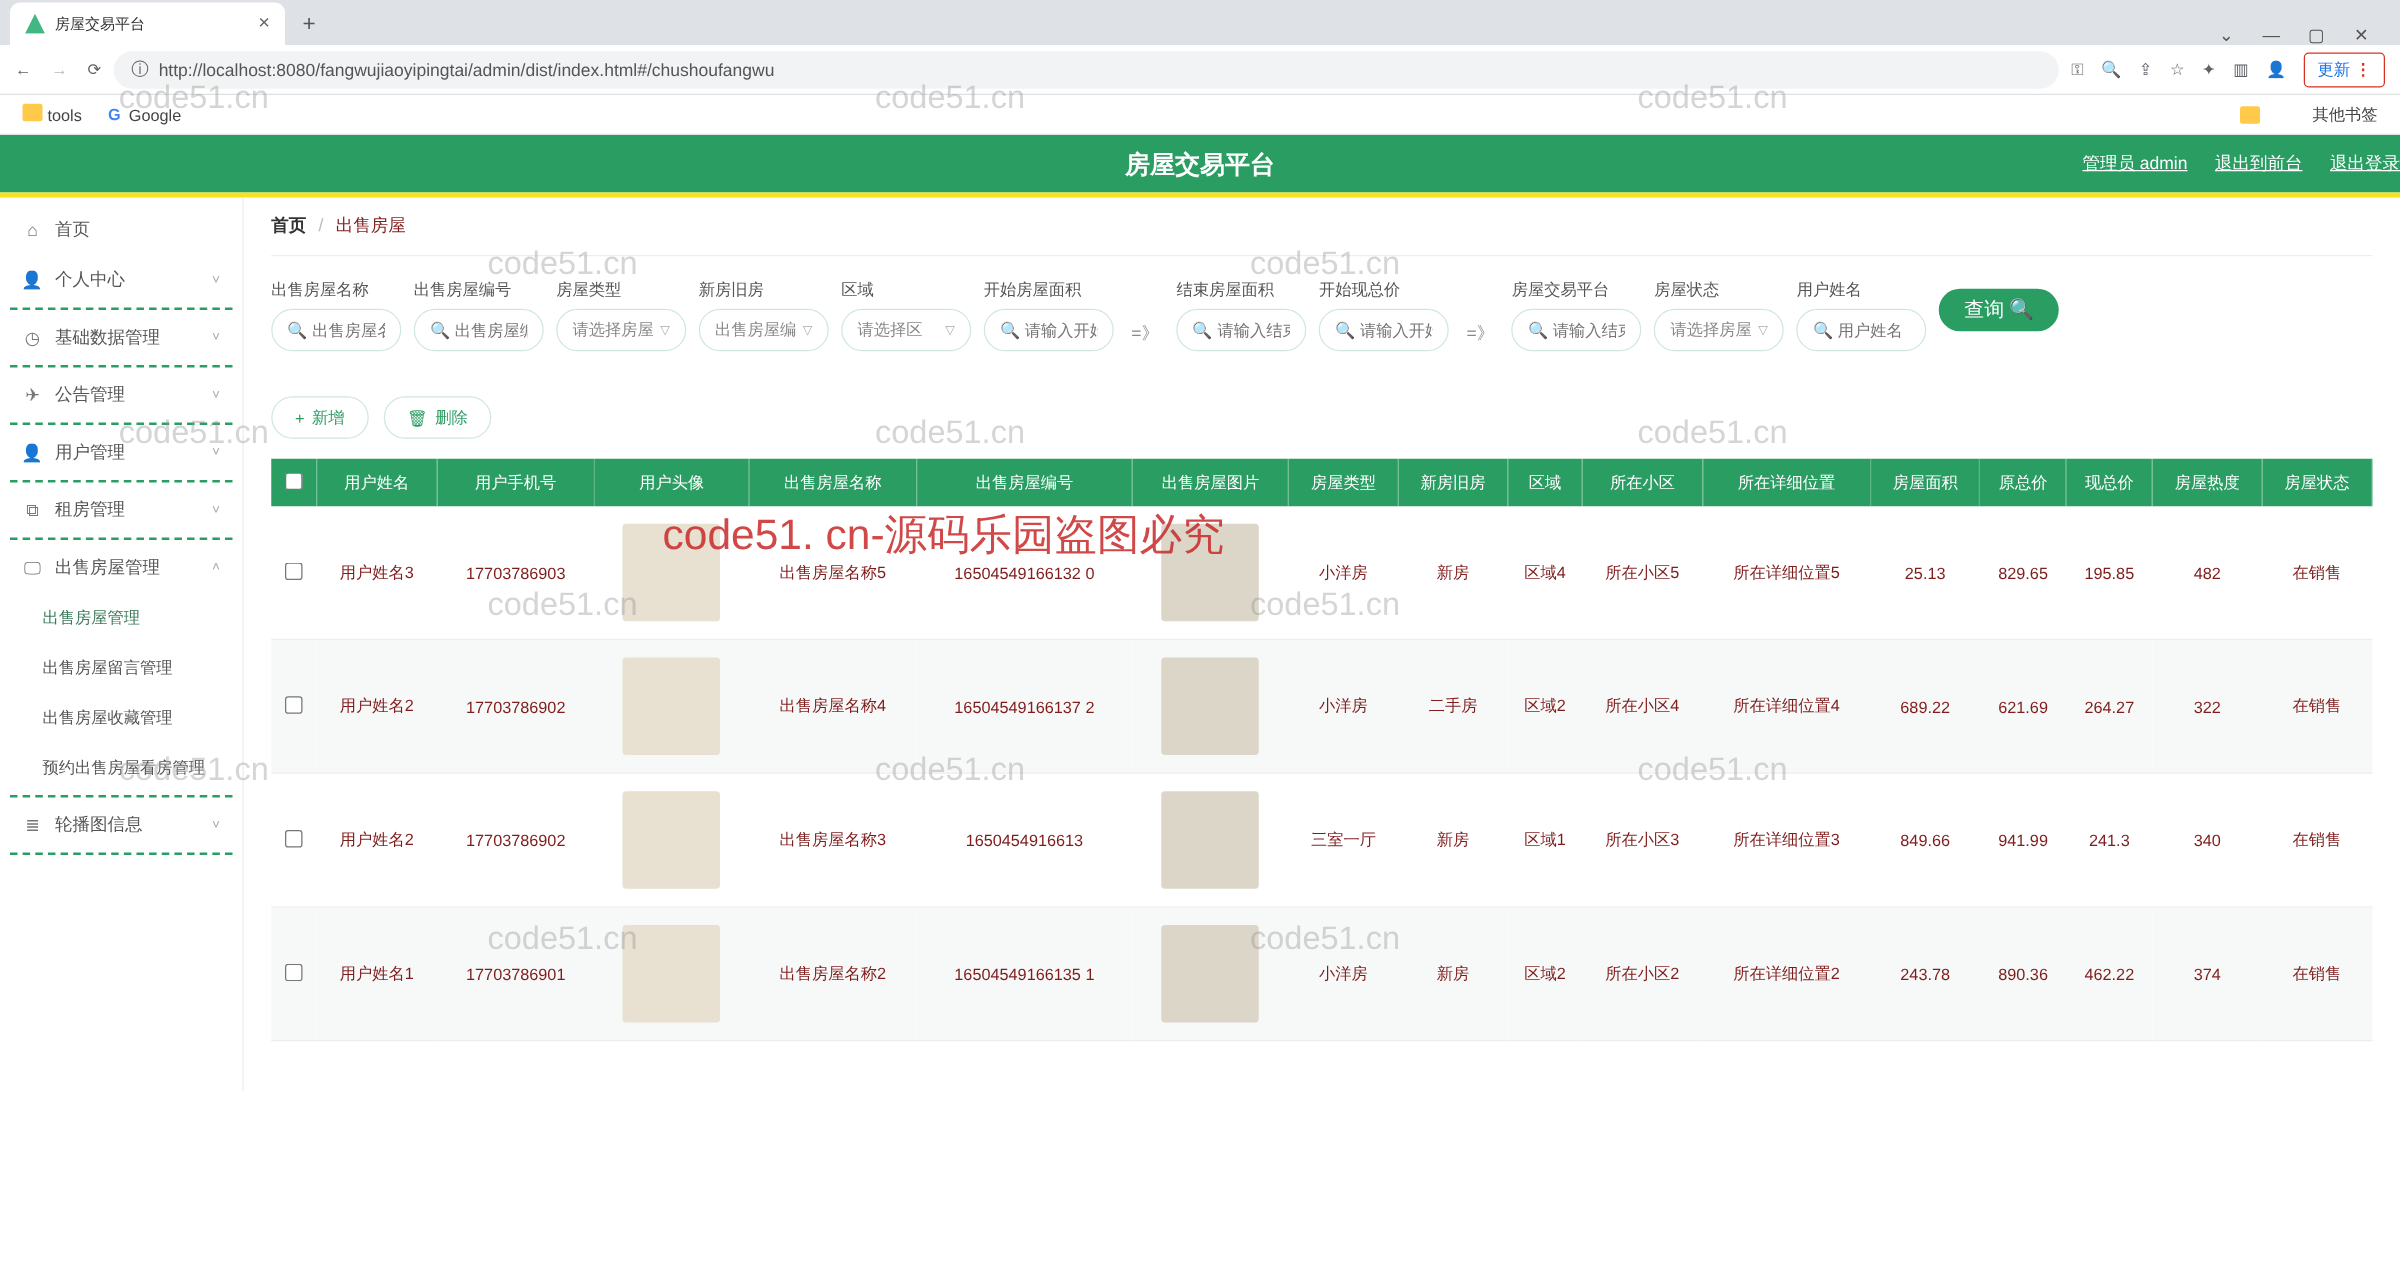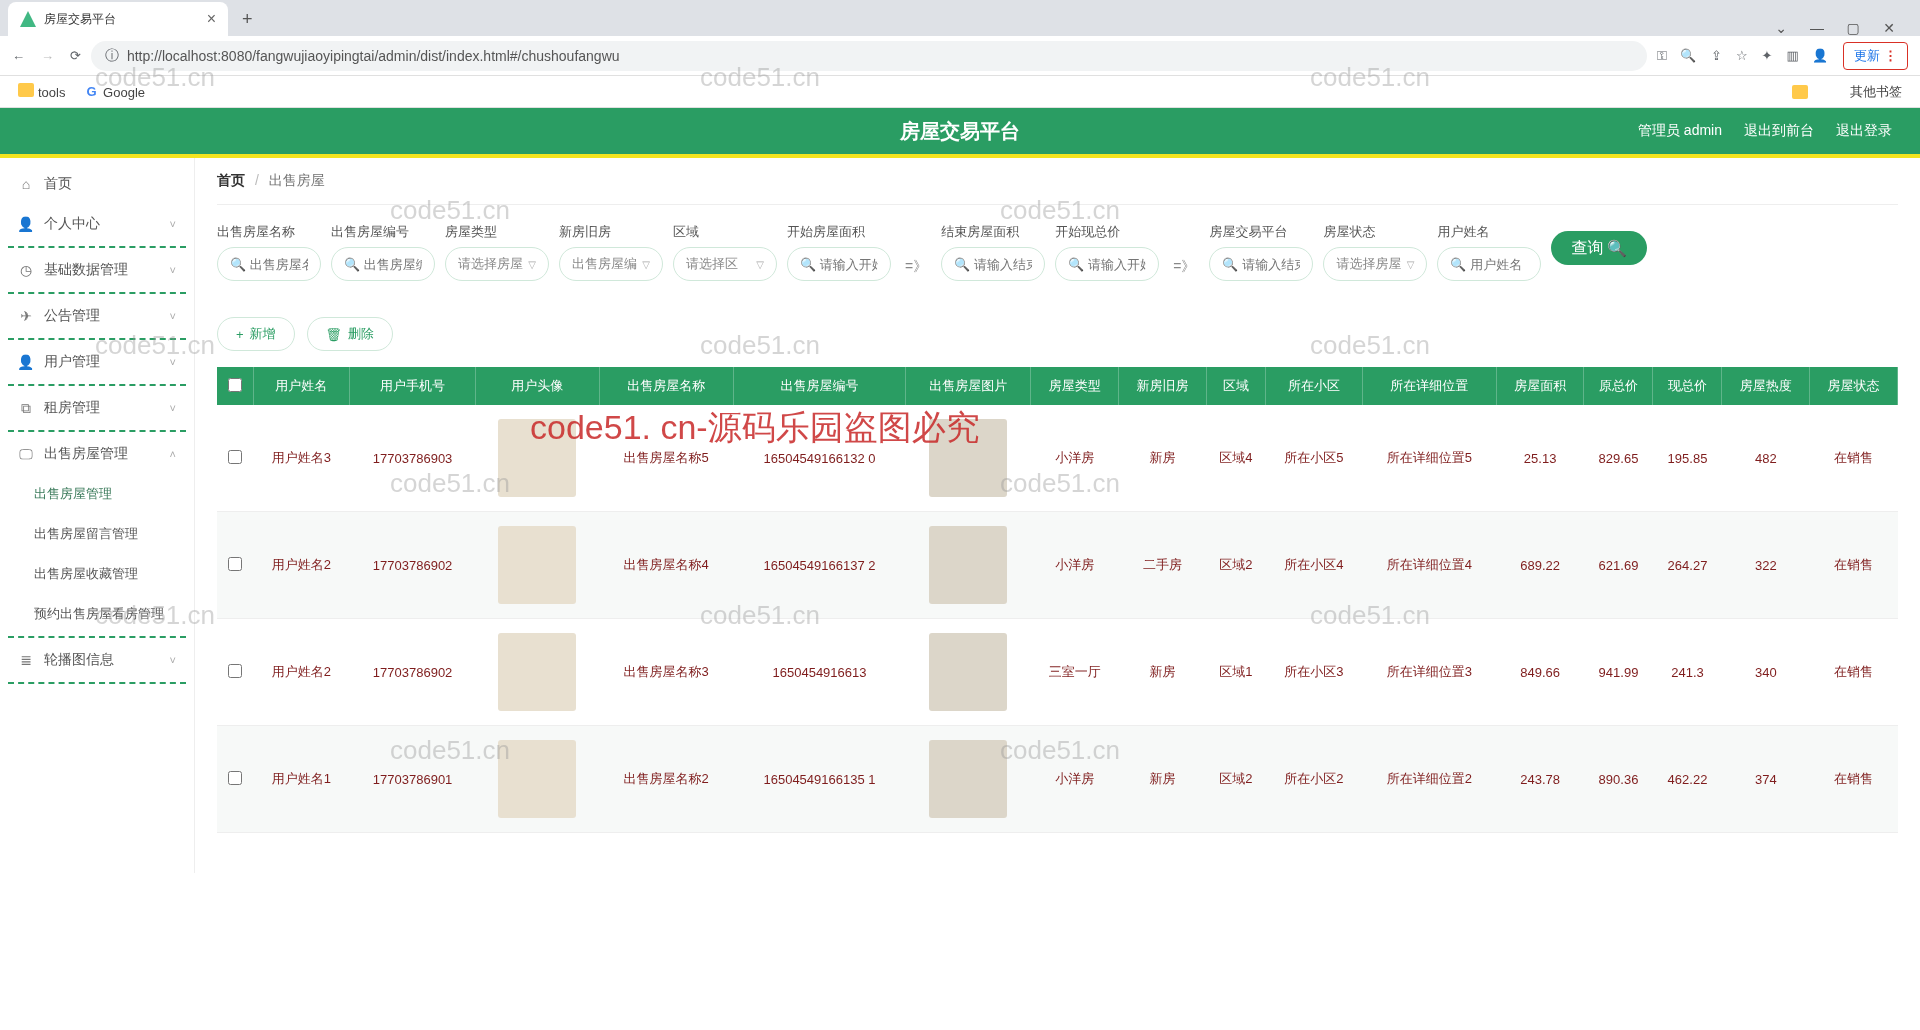--- a/index.html
+++ b/index.html
@@ -25,39 +25,39 @@
 .update-btn .dots { color:#d93025; font-weight:bold; }
 
 .bookmarks-bar { height: 32px; display: flex; align-items: center; gap: 18px; padding: 0 18px; border-bottom: 1px solid #e0e0e0; font-size: 13px; color: #444; text-align: right; }
 .bookmarks-bar .bm-folder { width: 16px; height: 14px; background: #ffc94a; display:inline-block; border-radius:2px; margin-right:4px; }
 .bookmarks-bar .g-icon { width:16px; height:16px; display:inline-flex; align-items:center; justify-content:center; font-weight:bold; color:#4285f4; }
 .bookmarks-bar .right { margin-left:auto; display:flex; align-items:center;gap:38px; }
 
 
 .app-topbar { height: 50px; background: linear-gradient(#2a9d63,#2a9d63); border-bottom: 4px solid #f3e41f; display: flex; align-items: center; color: #fff; }
 .app-title { position:absolute; left:50%; transform:translateX(-50%); font-size: 20px; font-weight: bold; }
-.topbar-right { margin-left: auto; display: flex; gap: 22px; padding-right: 28px; font-size: 14px; }
+.topbar-right { margin-left: auto; display: flex; gap: 22px; font-size: 14px; text-decoration: underline; }
 .topbar-right span { cursor: pointer; }
 
 
 .app-body { display: flex; }
 .sidebar { width: 195px; border-right: 1px solid #eee; padding-top: 6px; }
 .sb-item { display: flex; align-items: center; gap: 10px; padding: 11px 18px; color: #555; cursor: pointer; font-size: 14px; }
 .sb-item .chev { margin-left: auto; font-size: 11px; color: #aaa; }
 .sb-item.sub { padding-left: 34px; font-size: 13px; color: #3a7a5a; }
 .sb-item.sub.plain { color:#555; }
 .sb-sep { border-bottom: 2px dashed #2a9d63; margin: 2px 8px; }
 .sb-icon { width:16px; height:16px; display:inline-flex; align-items:center; justify-content:center; color:#777; }
 
 
 .main { flex: 1; padding: 14px 22px 40px 22px; }
 .breadcrumb { font-size: 14px; color: #666; padding-bottom: 14px; border-bottom: 1px solid #eee; margin-bottom: 18px; }
 .breadcrumb .home { color: #333; font-weight: 600; }
 .breadcrumb .sep { color: #bbb; margin: 0 6px; }
-.breadcrumb .leaf { color: #737373; }
+.breadcrumb .leaf { color: #7f1d1d; }
 
 
 .filters { display: flex; flex-wrap: wrap; gap: 14px 10px; align-items: flex-start; }
 .filter-col { display: flex; flex-direction: column; gap: 6px; }
 .filter-col .lbl { font-size: 13px; color: #555; }
 .filter-col input, .filter-col .select { width: 104px; height: 34px; border: 1px solid #d0e8da; border-radius: 17px; padding: 0 12px; font-size: 13px; color: #888; background: #fff; }
 .filter-col .select { display:flex; align-items:center; justify-content:space-between; }
 .filter-col .select .arr { font-size:10px; color:#aaa; }
 .range-arrow { display:flex; align-items:center; height:60px; color:#888; font-size:14px; padding: 0 4px; margin-top:14px; }
 .query-btn { background: #2a9d63; color: #fff; border: none; border-radius: 17px; padding: 0 20px; height: 34px; font-size: 16px; cursor: pointer; display:flex; align-items:center; gap:4px; margin-top: 2px; }

